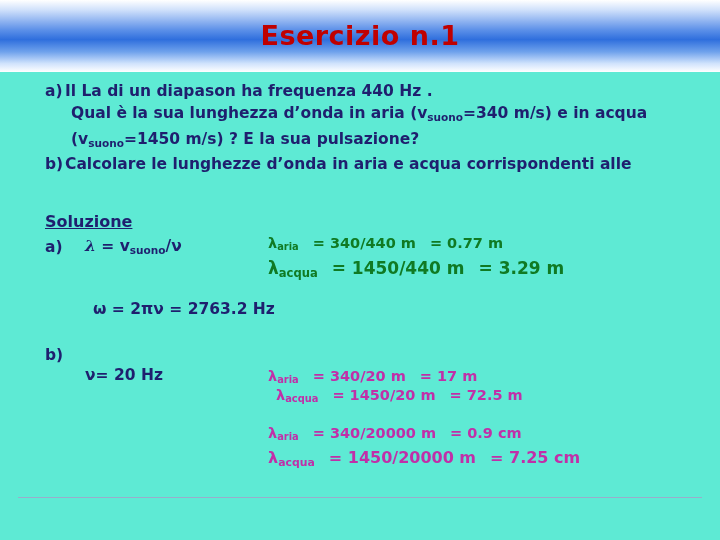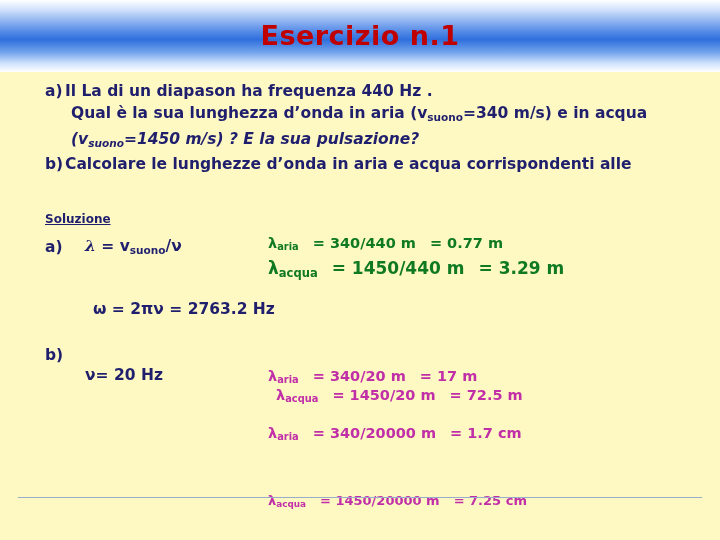--- a/index.html
+++ b/index.html
@@ -10,21 +10,21 @@
     width: 720px;
     height: 540px;
     background: #ffffff;
     font-family: "DejaVu Sans", sans-serif;
     overflow: hidden;
   }
   .slide {
     position: relative;
     width: 720px;
     height: 540px;
-    background: #fef9c3;
+    background: #5eead4;
   }
   
   .header {
     position: absolute;
     left: 0;
     top: 0;
     width: 720px;
     height: 72px;
     background: linear-gradient(to bottom,
         #ffffff 0%,
@@ -75,44 +75,44 @@
     font-weight: bold;
     font-size: 15.5px;
     line-height: 22px;
   }
   .q-line {
     display: block;
     text-align: justify;
     white-space: normal;
   }
   .q-line.indent { padding-left: 26px; }
-  .q-line.last { text-align: left; font-style: italic; }
+  .q-line.last { text-align: left; }
   .label-letter {
     display: inline-block;
     width: 20px;
   }
   sub { font-size: 0.68em; vertical-align: -0.25em; }
   .sol-head {
     left: 45px;
     top: 140px;
-    font-size: 12px;
+    font-size: 16px;
     text-decoration: underline;
   }
   .a-label { left: 45px; top: 166px; font-size: 15.5px; }
   .a-formula { left: 85px; top: 164px; font-size: 15.5px; }
   .a-omega { left: 85px; top: 228px; font-size: 15.5px; margin-left: 8px; }
   .b-label { left: 45px; top: 274px; font-size: 15.5px; }
   .b-nu1 { left: 85px; top: 294px; font-size: 15.5px; }
   .b-nu2 { left: 85px; top: 355px; font-size: 15.5px; }
   .r-a1 { left: 268px; top: 163px; font-size: 14.5px; }
   .r-a2 { left: 268px; top: 186px; font-size: 17px; }
   .r-b1 { left: 268px; top: 296px; font-size: 14.5px; }
   .r-b2 { left: 276px; top: 315px; font-size: 14.5px; }
   .r-b3 { left: 268px; top: 353px; font-size: 14.5px; }
-  .r-b4 { left: 268px; top: 376px; font-size: 13px; margin-top: 45px; }
+  .r-b4 { left: 268px; top: 376px; font-size: 16px; }
   .sym { font-family: "DejaVu Serif", serif; font-style: italic; }
   .lam { font-family: "DejaVu Sans", sans-serif; font-style: normal; }
   .colgap { display: inline-block; width: 14px; }
   
   .footer-rule {
     position: absolute;
     left: 18px;
     top: 497px;
     width: 684px;
     height: 1px;
@@ -163,21 +163,21 @@
       <span class="lam">λ</span><sub>acqua</sub><span class="colgap"></span><span>= 1450/440 m</span><span class="colgap"></span><span>= 3.29 m</span>
     </div>
 
     <div class="txt magenta r-b1">
       <span class="lam">λ</span><sub>aria</sub><span class="colgap"></span><span>= 340/20 m</span><span class="colgap"></span><span>= 17 m</span>
     </div>
     <div class="txt magenta r-b2">
       <span class="lam">λ</span><sub>acqua</sub><span class="colgap"></span><span>= 1450/20 m</span><span class="colgap"></span><span>= 72.5 m</span>
     </div>
     <div class="txt magenta r-b3">
-      <span class="lam">λ</span><sub>aria</sub><span class="colgap"></span><span>= 340/20000 m</span><span class="colgap"></span><span>= 1.7 cm</span>
+      <span class="lam">λ</span><sub>aria</sub><span class="colgap"></span><span>= 340/20000 m</span><span class="colgap"></span><span>= 0.9 cm</span>
     </div>
     <div class="txt magenta r-b4">
       <span class="lam">λ</span><sub>acqua</sub><span class="colgap"></span><span>= 1450/20000 m</span><span class="colgap"></span><span>= 7.25 cm</span>
     </div>
 
   </div>
 
   <div class="footer-rule"></div>
 </div>
 

